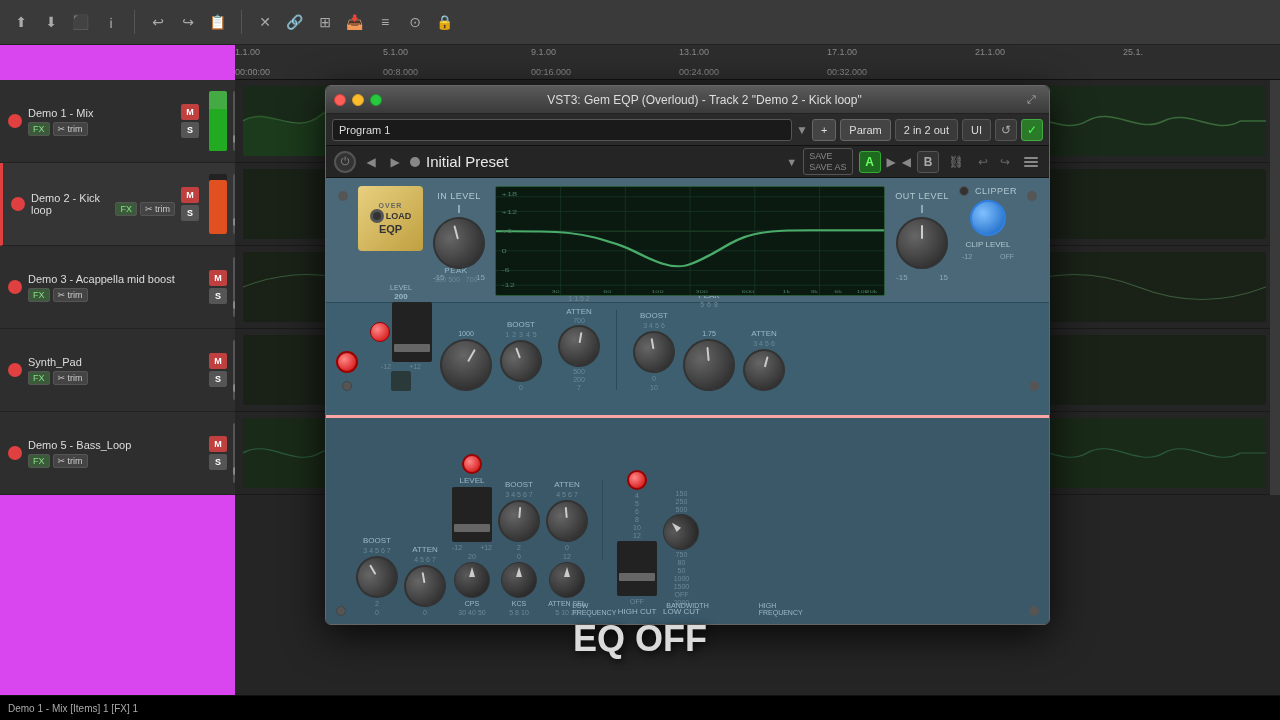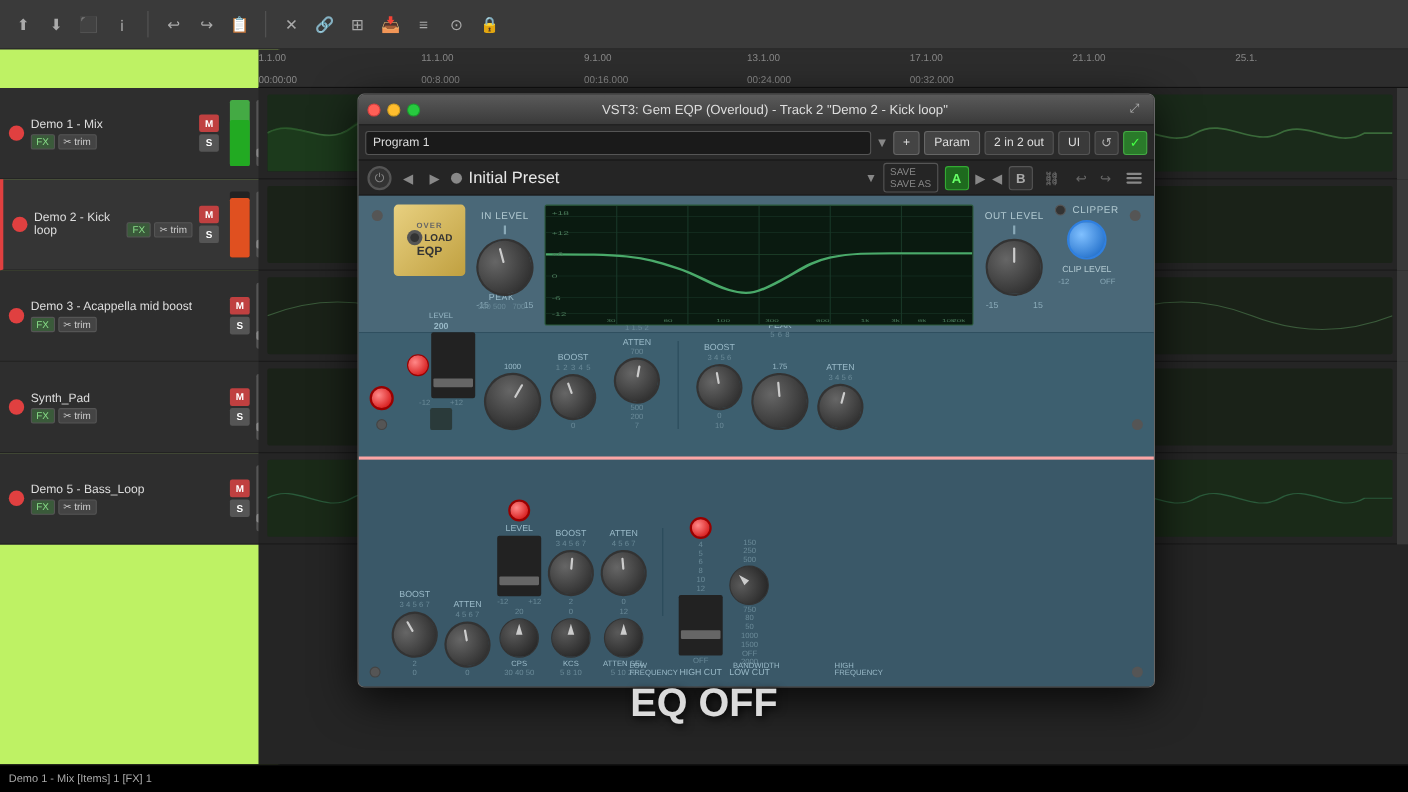--- a/index.html
+++ b/index.html
@@ -86,21 +86,21 @@
       color: #888;
     }
 
     
     .track-sidebar {
       position: absolute;
       top: 45px;
       left: 0;
       width: 254px;
       bottom: 25px;
-      background: #bef264;
+      background: #d946ef;
       border-right: 1px solid #111;
     }
 
     .track-item {
       height: 83px;
       border-bottom: 1px solid #222;
       display: flex;
       align-items: center;
       padding: 6px 8px;
       gap: 6px;
@@ -827,21 +827,21 @@
   </div>
 </div>
 
 <div class="timeline-area">
   <div class="timeline-marks">
     <div class="timeline-mark" style="left:0px;">
       <span>1.1.00</span>
       <span>00:00:00</span>
     </div>
     <div class="timeline-mark" style="left:148px;">
-      <span>11.1.00</span>
+      <span>5.1.00</span>
       <span>00:8.000</span>
     </div>
     <div class="timeline-mark" style="left:296px;">
       <span>9.1.00</span>
       <span>00:16.000</span>
     </div>
     <div class="timeline-mark" style="left:444px;">
       <span>13.1.00</span>
       <span>00:24.000</span>
     </div>

